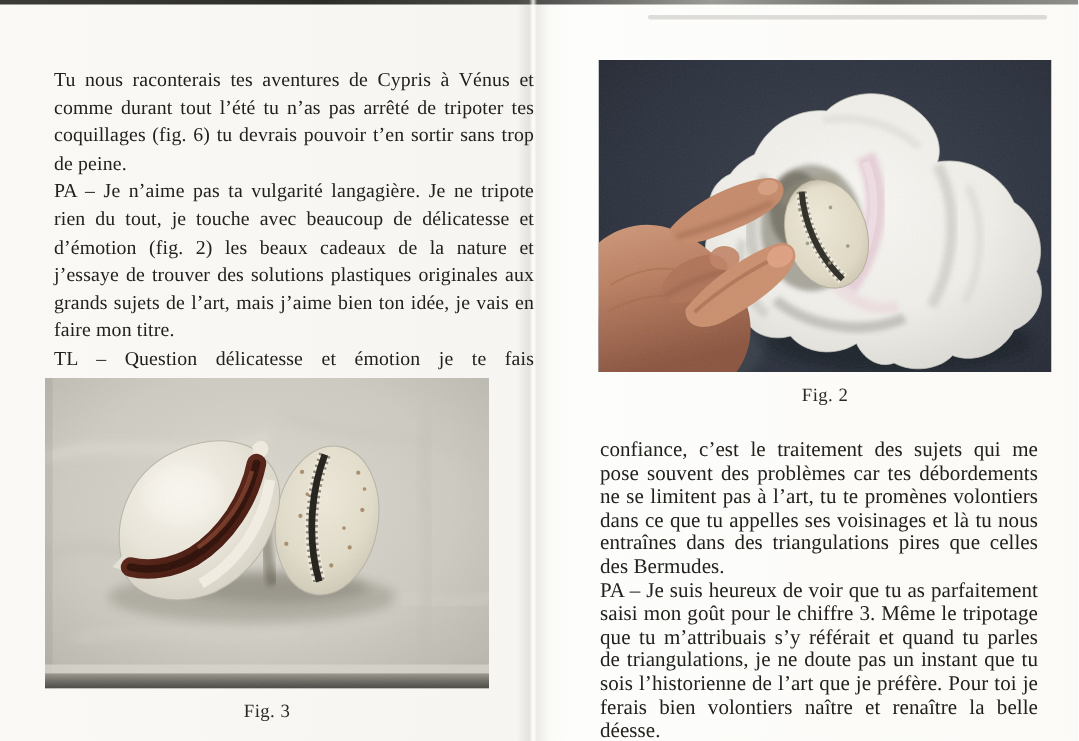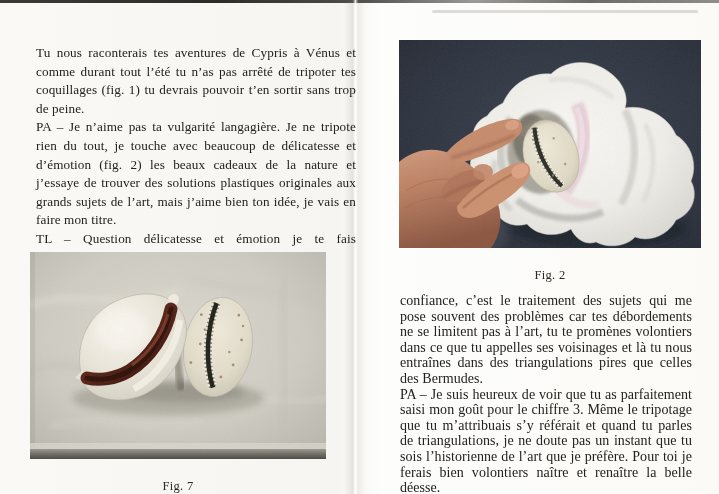--- a/index.html
+++ b/index.html
@@ -28,34 +28,34 @@
     font-size:13.2px; line-height:18.6px; letter-spacing:0.1px;
   }
   .right-text {
     left:400px; top:293px; width:292px;
     font-size:14px; line-height:15.6px; letter-spacing:0.05px;
   }
   .stretch { text-align-last:justify;font-family:Liberation Serif, serif; }
   figure { margin:0; padding:0; position:absolute; }
   .fig1 { left:30px; top:252px; width:296px; }
   .fig2 { left:399px; top:40px; width:302px; }
-  figcaption { text-align:center; font-size:12.5px; margin-top:20px; color:#2a2926; letter-spacing:0.3px; }
+  figcaption { text-align:center; font-size:12.5px; margin-top:8px; color:#2a2926; letter-spacing:0.3px; }
   svg { display:block; }
 </style>
 </head>
 <body>
 
 <div class="spread">
   <div class="top-edge"></div>
   <div class="smudge"></div>
   <div class="gutter"></div>
 
   <div>
     <div class="text-block left-text">
-      <p>Tu nous raconterais tes aventures de Cypris à Vénus et comme durant tout l’été tu n’as pas arrêté de tripoter tes coquillages (fig. 1) tu devrais pouvoir t’en sortir sans trop de peine.</p>
+      <p>Tu nous raconterais tes aventures de Cypris à Vénus et comme durant tout l’été tu n’as pas arrêté de tripoter tes coquillages (fig. 6) tu devrais pouvoir t’en sortir sans trop de peine.</p>
       <p>PA – Je n’aime pas ta vulgarité langagière. Je ne tripote rien du tout, je touche avec beaucoup de délicatesse et d’émotion (fig. 2) les beaux cadeaux de la nature et j’essaye de trouver des solutions plastiques originales aux grands sujets de l’art, mais j’aime bien ton idée, je vais en faire mon titre.</p>
       <p class="stretch">TL – Question délicatesse et émotion je te fais</p>
     </div>
 
     <figure class="fig1">
       <svg width="296" height="207" viewBox="0 0 296 207" role="img">
         <defs>
           <radialGradient id="f1bg" cx="48%" cy="42%" r="80%">
             <stop offset="0%" stop-color="#dbd8cf"></stop>
               <stop offset="55%" stop-color="#cecbc2"></stop>
@@ -134,21 +134,21 @@
           <path d="M141,57 C136,82 120,106 99,119 C85,127 69,129 57,126" stroke="url(#f1ap)" stroke-width="13" stroke-linecap="round" fill="none"></path>
           <path d="M141,57 C136,82 120,106 99,119 C85,127 69,129 57,126" stroke="#2c0f08" stroke-width="5" stroke-linecap="round" fill="none" opacity="0.85"></path>
           <path d="M138,62 C132,84 118,102 102,113" stroke="#8a4630" stroke-width="3" fill="none" opacity="0.7"></path>
         </g>
         <g>
           <rect x="0" y="191" width="296" height="6" fill="#dcd9d0" opacity="0.7"></rect>
           <rect x="0" y="197" width="296" height="10" fill="url(#f1band)"></rect>
         </g>
         <rect width="296" height="207" filter="url(#grain1)" opacity="0.06"></rect>
       </svg>
-      <figcaption>Fig. 7</figcaption>
+      <figcaption>Fig. 3</figcaption>
     </figure>
   </div>
 
   <div>
     <figure class="fig2">
       <svg width="302" height="208" viewBox="0 0 302 208" role="img">
         <defs>
           <radialGradient id="f2bg" cx="55%" cy="45%" r="80%">
             <stop offset="0%" stop-color="#3a404c"></stop>
               <stop offset="60%" stop-color="#2e3440"></stop>

